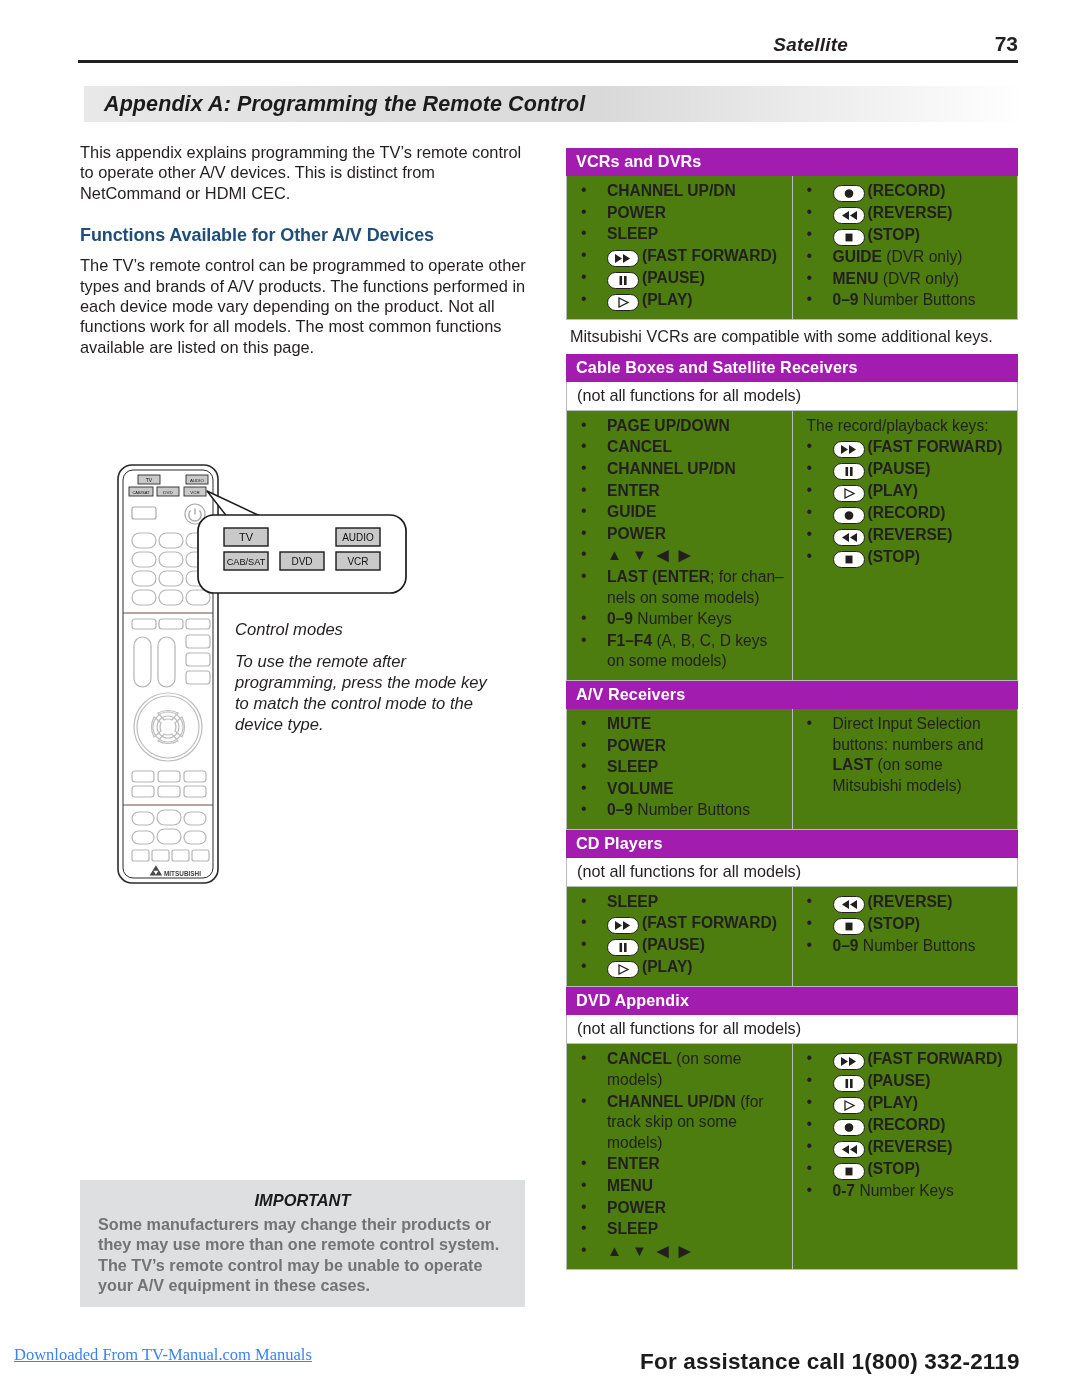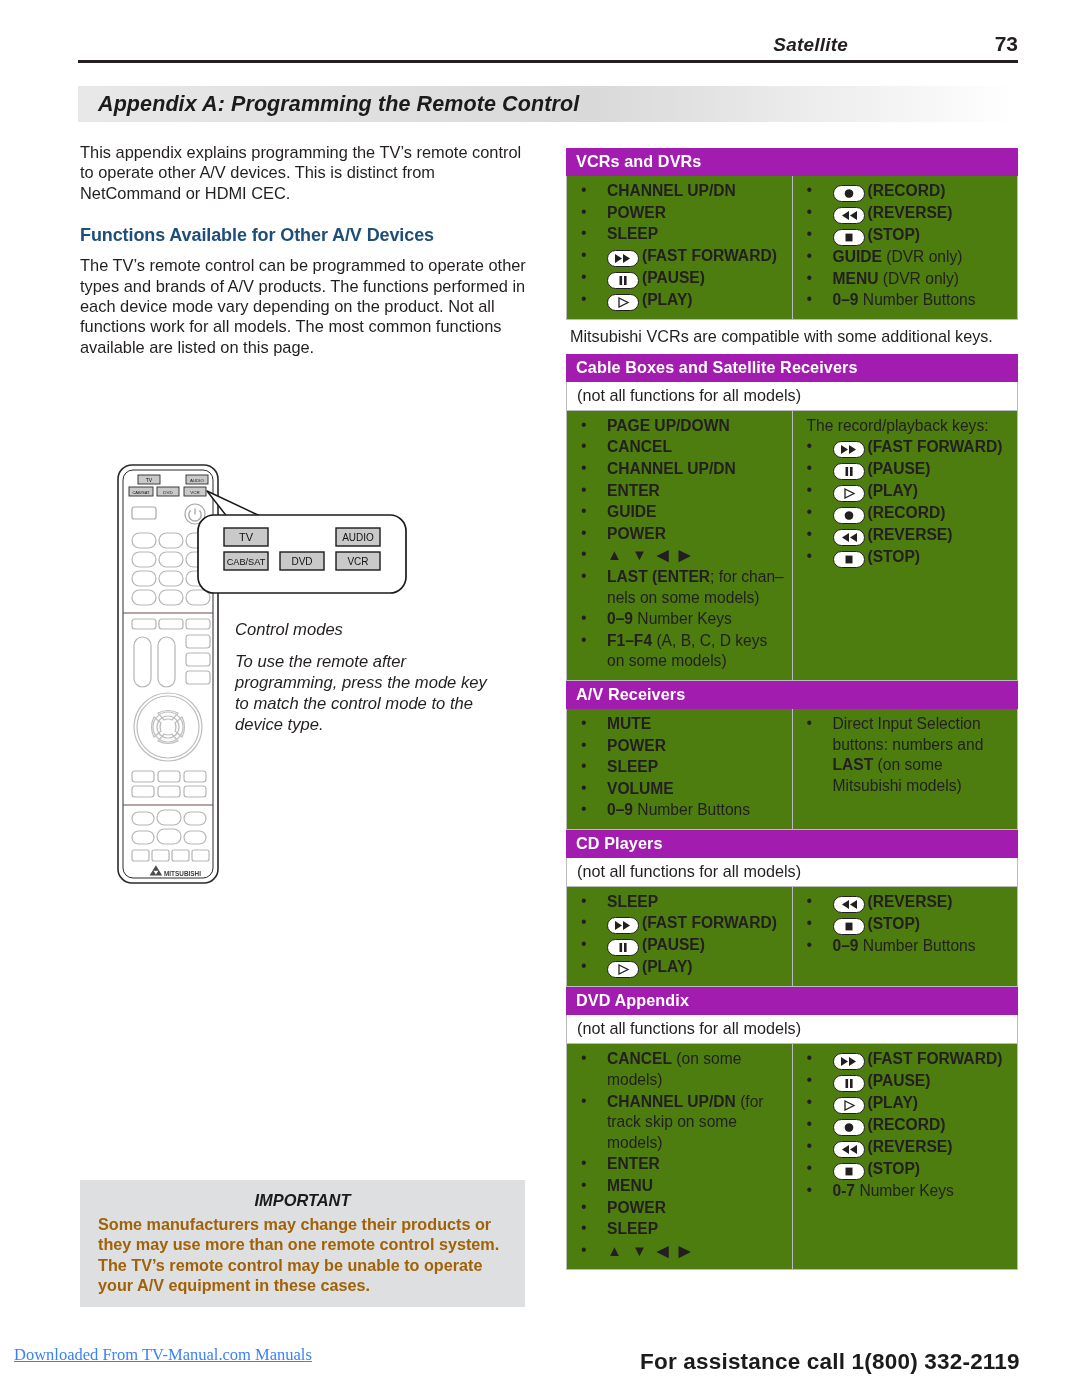--- a/index.html
+++ b/index.html
@@ -27,21 +27,21 @@
   }
   #hdr-pageno {
     font-weight:bold; font-size:21px; width:60px; text-align:right;
   }
   #hdr-rule {
     border-top:3px solid #231f20; margin-top:4px; width:940px;
   }
 
   
   #appendix-bar {
-    position:absolute; left:78px; top:86px; width:940px; height:36px;
+    position:absolute; left:84px; top:86px; width:940px; height:36px;
     background:linear-gradient(to right,#e8e8e8 0%, #d9d9d9 55%, #ffffff 100%);
     display:flex; align-items:center;
   }
   #appendix-bar .txt {
     font-style:italic; font-weight:bold; font-size:21.5px;
     padding-left:20px; color:#1b1b1b; letter-spacing:.1px;
   }
 
   
   #left-col {
@@ -73,21 +73,21 @@
   #important-box {
     position:absolute; left:80px; top:1180px; width:445px; height:127px;
     background:#dddfe0;
     padding:11px 18px 10px 18px;
   }
   #important-title {
     text-align:center; font-style:italic; font-weight:bold; font-size:16.4px;
     margin-bottom:4px; color:#1b1b1b;
   }
   #important-text {
-    font-weight:bold; font-size:16.2px; line-height:20.4px; color:#a16207;
+    font-weight:bold; font-size:16.2px; line-height:20.4px; color:#737373;
   }
 
   
   #right-col {
     position:absolute; left:566px; top:148px; width:452px;
   }
   .tbl { width:452px; margin-bottom:0; }
   .tbl-head {
     background:#a21caf; color:#ffffff;
     font-weight:bold; font-size:16.2px;

